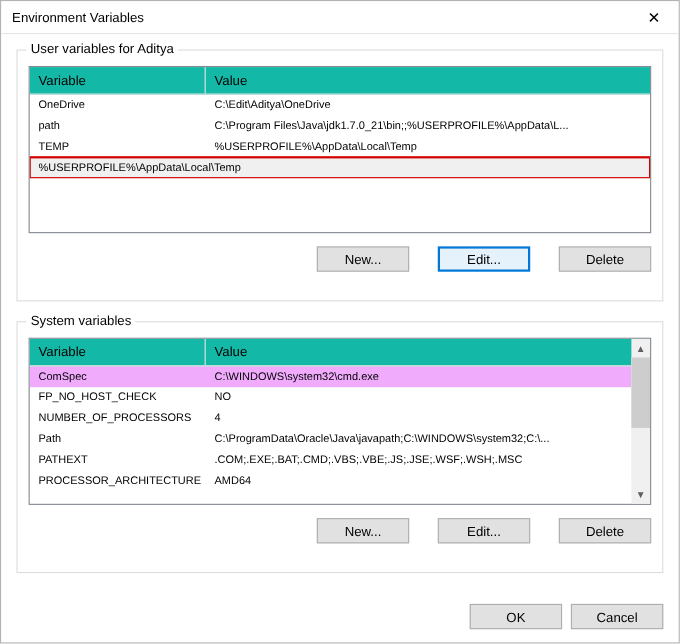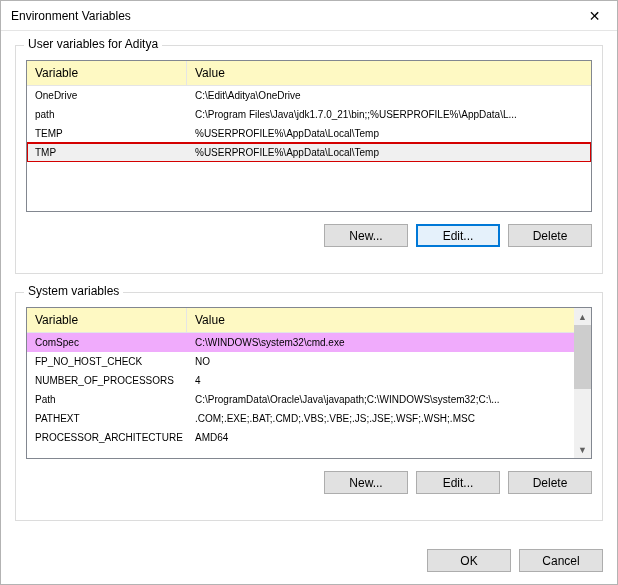--- a/index.html
+++ b/index.html
@@ -46,21 +46,21 @@
     border: 1px solid #828790;
     position: relative;
     height: 152px;
     overflow: hidden;
     background: #fff;
   }
   .listwrap.sys { height: 152px; }
   .listhead {
     display: flex;
     border-bottom: 1px solid #e5e5e5;
-    background: #fef9c3;
+    background: #14b8a6;
     font-size: 12px;
   }
   .listhead .col {
     padding: 5px 8px;
     border-right: 1px solid #e5e5e5;
   }
   .listhead .col.var { width: 160px; }
   .listhead .col.val { flex: 1; border-right: none; }
   .listbody {
     overflow: hidden;
@@ -93,21 +93,21 @@
   .sb-btn {
     height: 17px;
     display:flex;align-items:center;justify-content:center;
     font-size:9px;color:#606060;
   }
   .sb-track { flex:1; background:#f0f0f0; position:relative;}
   .sb-thumb { position:absolute; left:0; right:0; top:0; height:55%; background:#cdcdcd;}
   .btnrow {
     display: flex;
     justify-content: flex-end;
-    gap: 8px;
+    gap: 26px;
     margin-top: 12px;
   }
   .btn {
     min-width: 84px;
     height: 23px;
     border: 1px solid #adadad;
     background: #e1e1e1;
     font-size: 12px;
     font-family: inherit;
     padding: 0 8px;
@@ -150,21 +150,20 @@
         </div>
         <div class="row">
           <div class="cell var">path</div>
           <div class="cell val">C:\Program Files\Java\jdk1.7.0_21\bin;;%USERPROFILE%\AppData\L...</div>
         </div>
         <div class="row">
           <div class="cell var">TEMP</div>
           <div class="cell val">%USERPROFILE%\AppData\Local\Temp</div>
         </div>
         <div class="row hl">
-          <div class="cell var">TMP</div>
           <div class="cell val">%USERPROFILE%\AppData\Local\Temp</div>
         </div>
       </div>
     </div>
     <div class="btnrow">
       <button class="btn">New...</button>
       <button class="btn focus">Edit...</button>
       <button class="btn">Delete</button>
     </div>
   </div>

